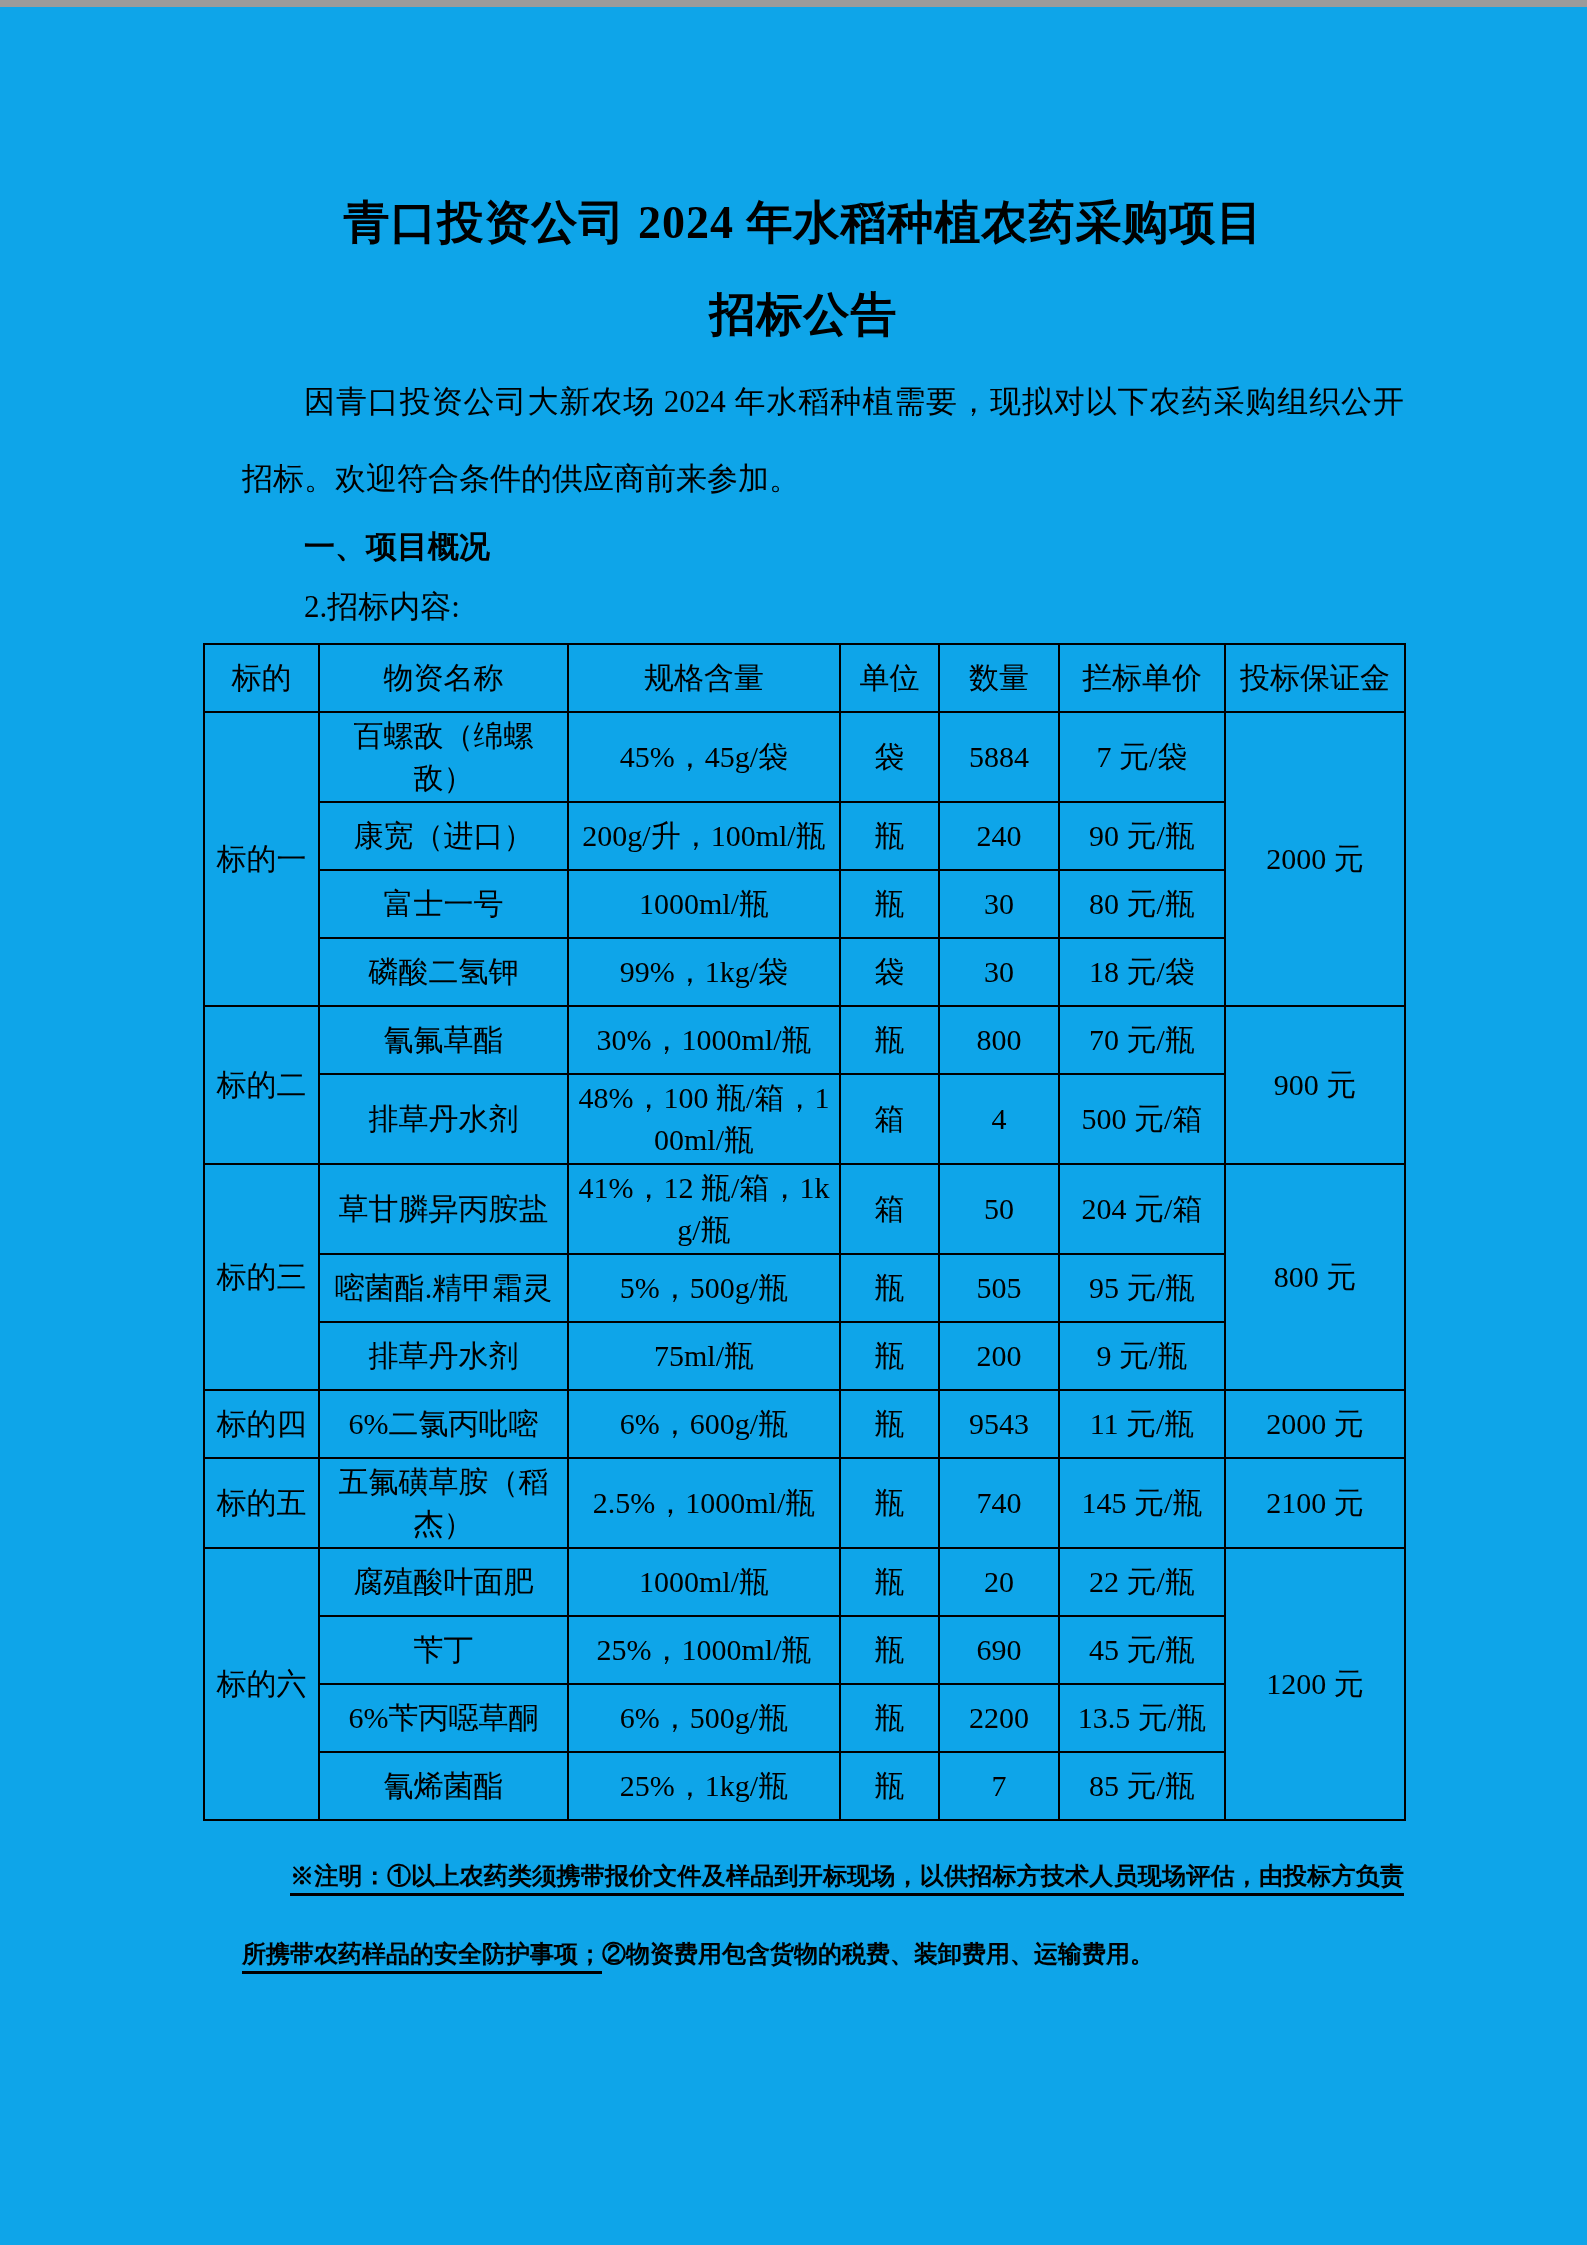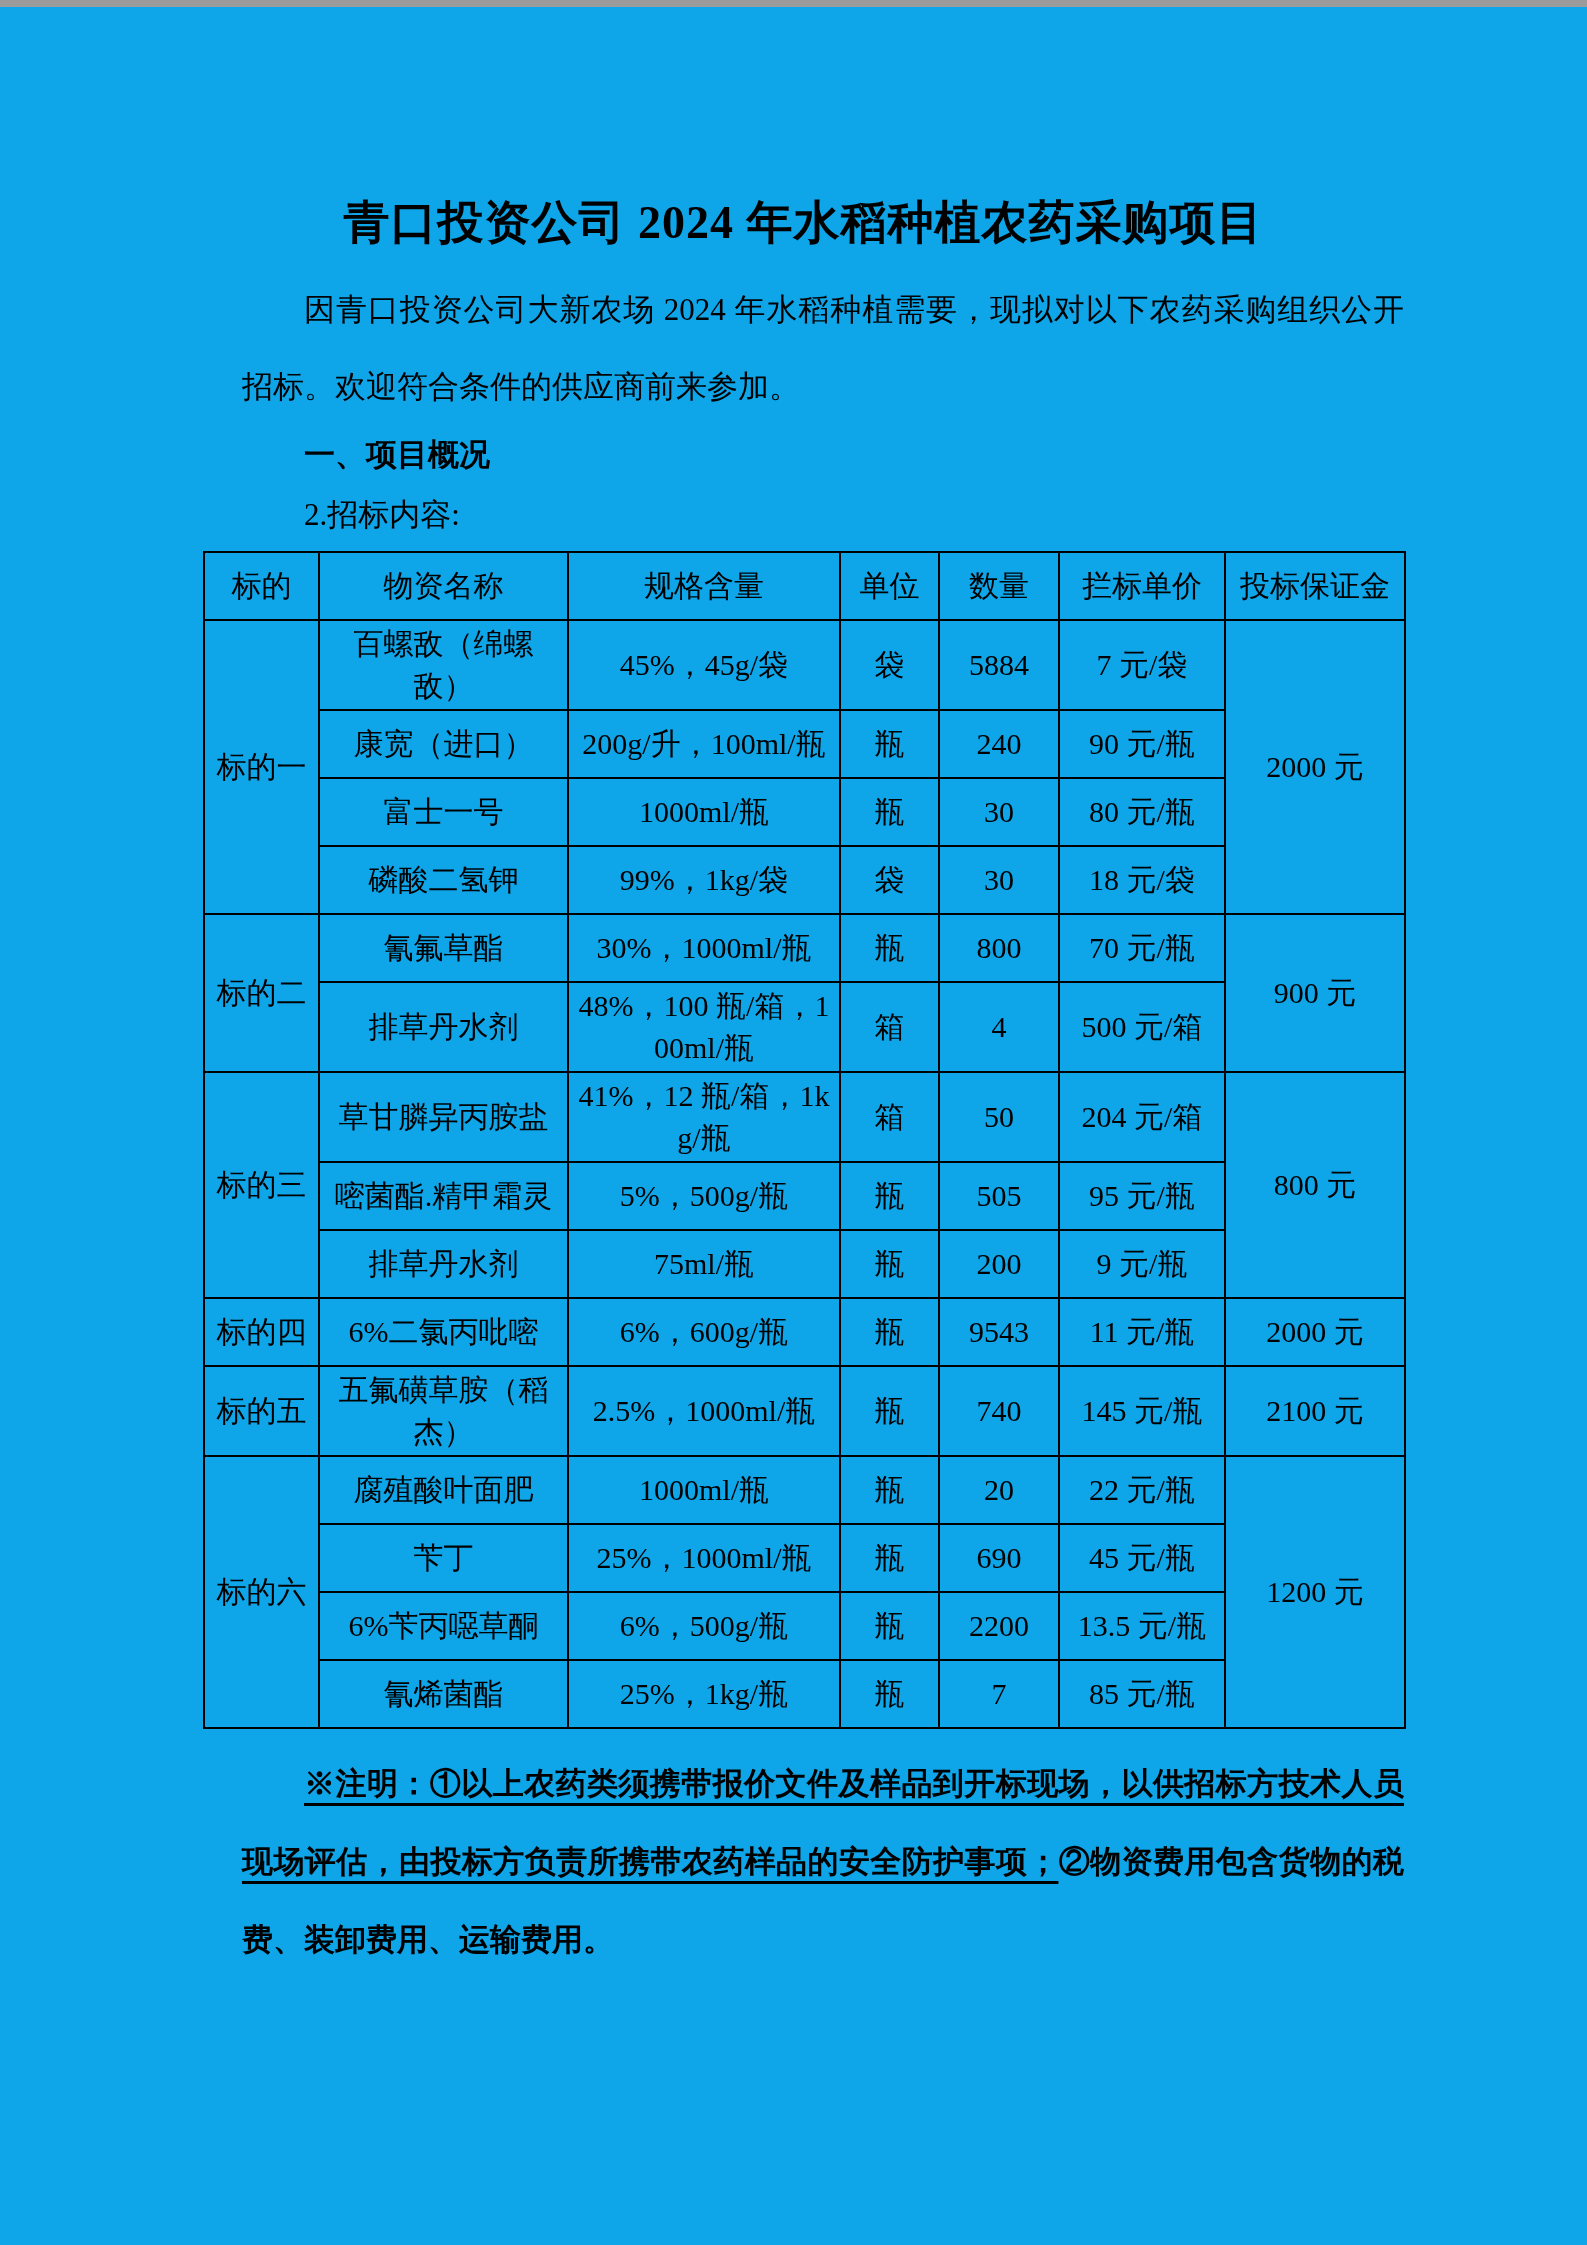--- a/index.html
+++ b/index.html
@@ -57,38 +57,39 @@
     vertical-align: middle;
     line-height: 42px;
     padding: 2px 6px;
     word-break: break-all;
   }
   tr.h-head  { height: 68px; }
   tr.h-single{ height: 68px; }
   tr.h-double{ height: 88px; }
   .note {
     margin: 16px 0 0 39px;
-    font-size: 31px;
+    font-size: 24px;
     font-weight: bold;
     line-height: 78px;
     text-indent: 2em;
     text-align: justify;
   }
   .note .ul {
     text-decoration: underline;
     text-decoration-thickness: 3px;
     text-underline-offset: 9px;
   }
 </style>
 </head>
 <body>
 
 <div class="page">
 
   <div class="title">青口投资公司 2024 年水稻种植农药采购项目</div>
+  <div class="title second">招标公告</div>
 
   <p class="intro">因青口投资公司大新农场 2024 年水稻种植需要，现拟对以下农药采购组织公开招标。欢迎符合条件的供应商前来参加。</p>
 
   <p class="sec-heading">一、项目概况</p>
   <p class="sec-item">2.招标内容:</p>
 
   <table class="bid">
     <colgroup>
       <col style="width:115px">
         <col style="width:249px">

